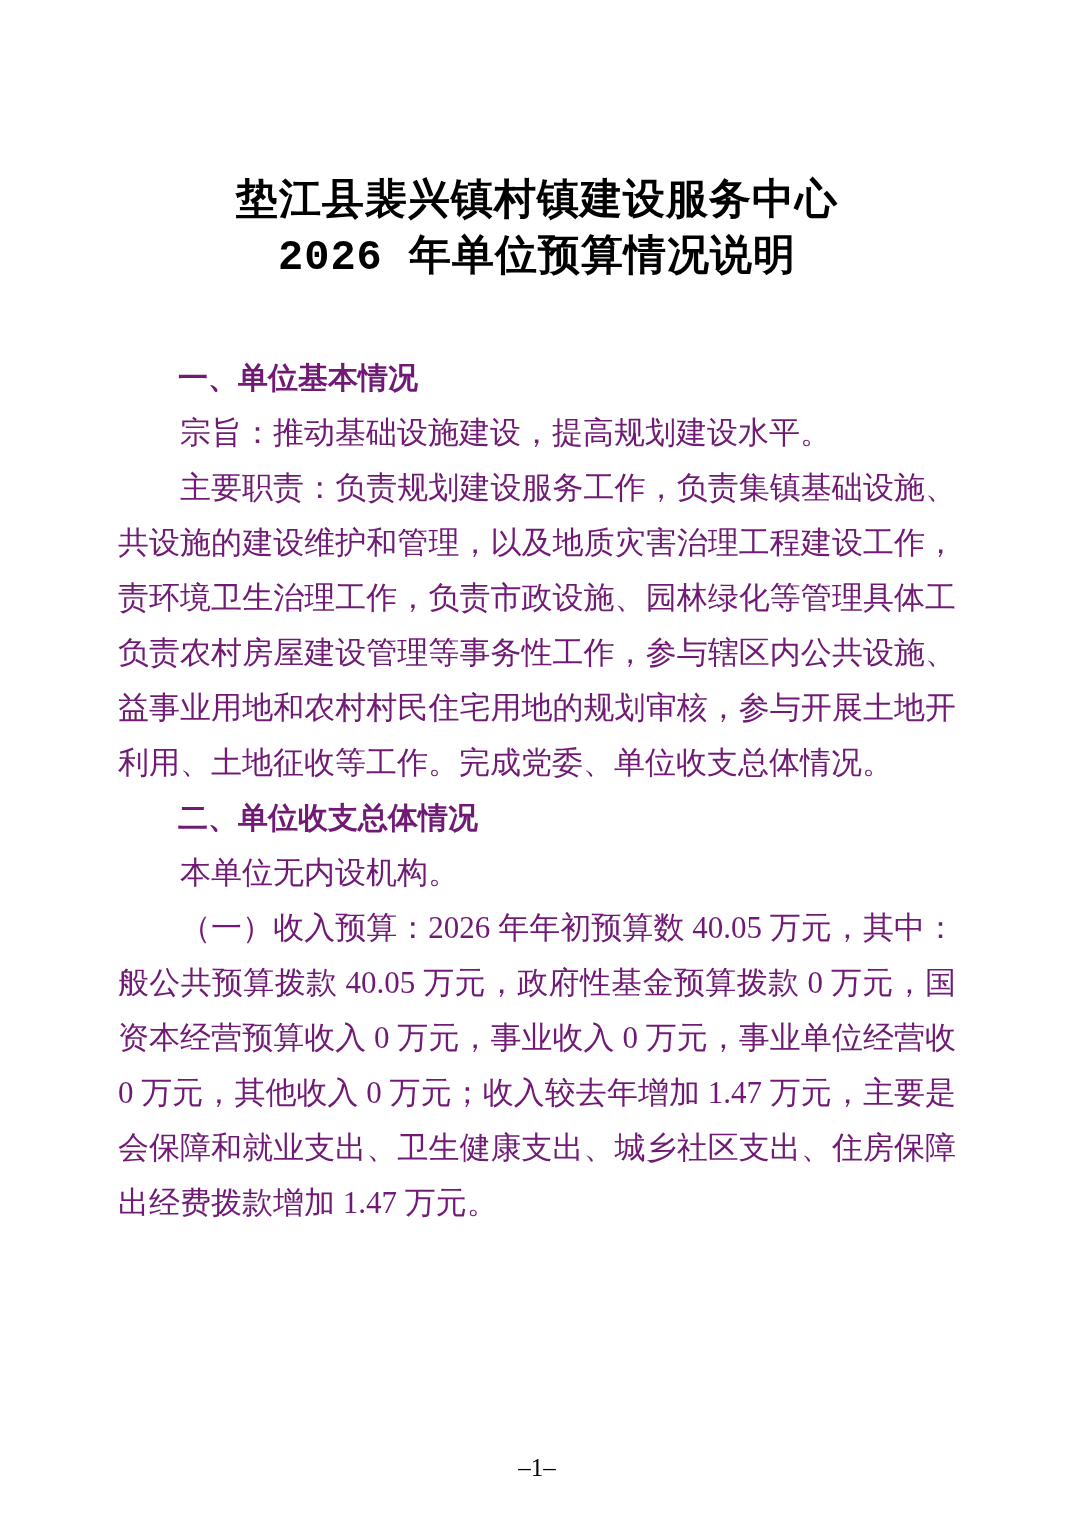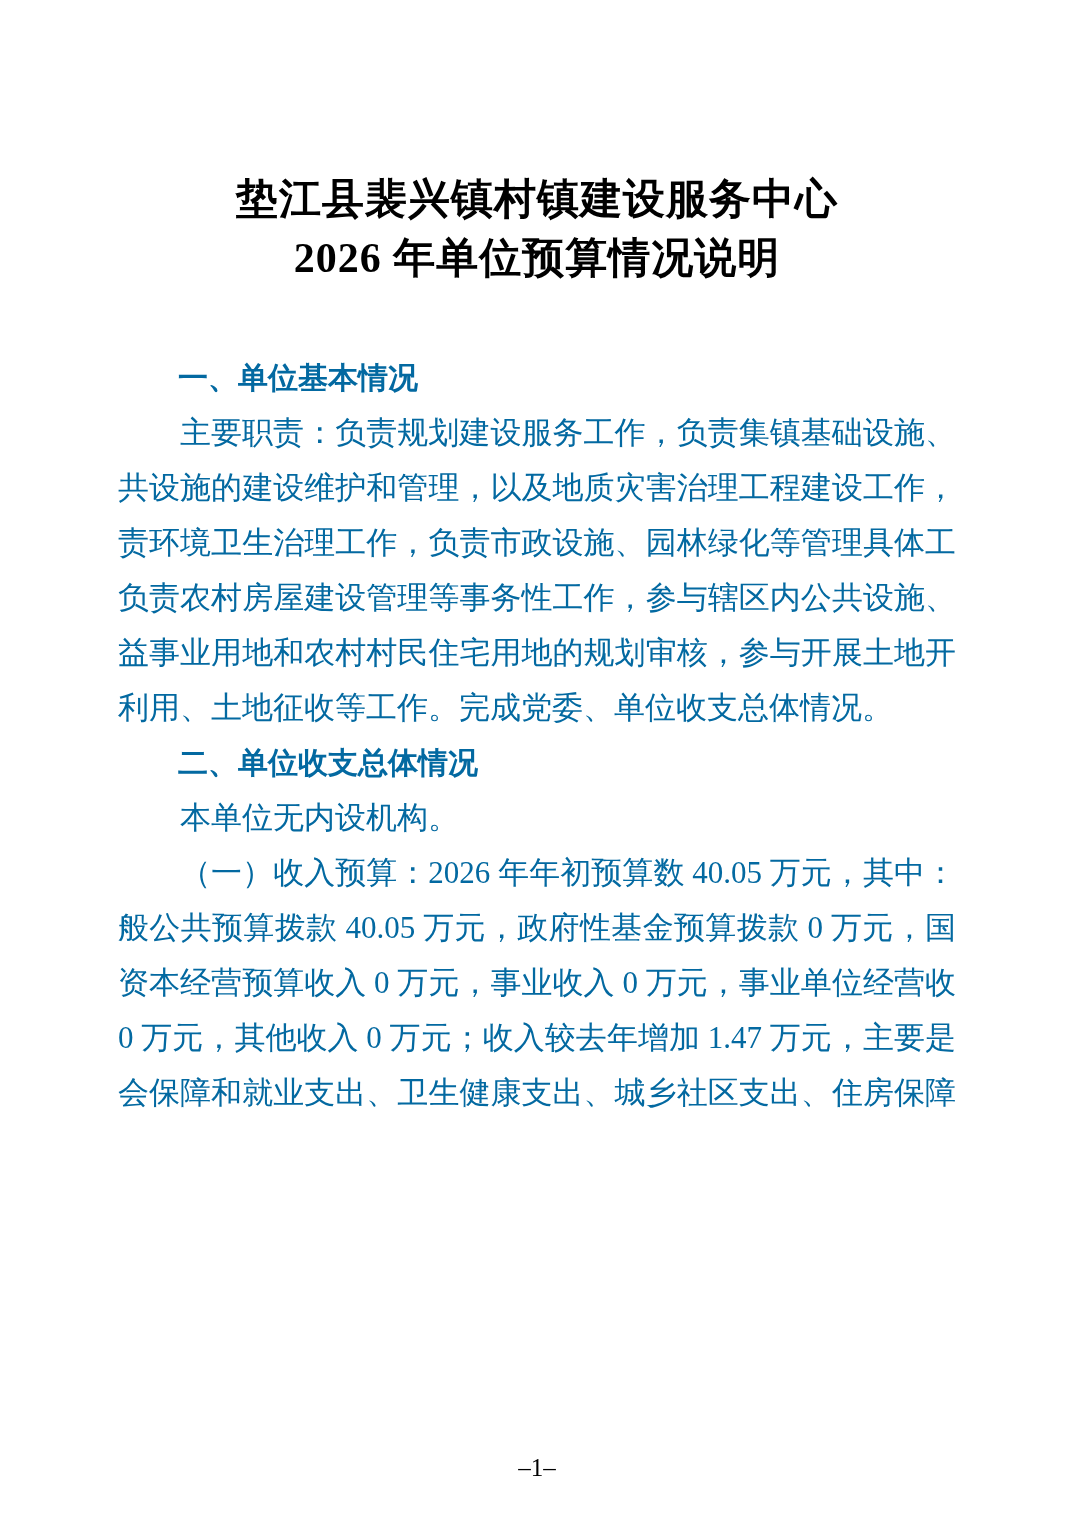--- a/index.html
+++ b/index.html
@@ -23,21 +23,21 @@
     letter-spacing: 1px;
     color: #000000;
   }
   .content {
     margin: 62px 118px 0 118px;
   }
   .line {
     height: 55px;
     line-height: 55px;
     font-size: 31px;
-    color: #0369a1;
+    color: #701a75;
     overflow: hidden;
     font-family: "Liberation Serif", "DejaVu Serif", serif;
   }
   .heading {
     font-family: "Liberation Sans", "DejaVu Sans", sans-serif;
     font-weight: bold;
     font-size: 30px;
   }
   .indent { text-indent: 2em; }
   .fill {
@@ -56,35 +56,37 @@
     font-family: "Liberation Serif", "DejaVu Serif", serif;
   }
 </style>
 </head>
 <body>
 
 <div class="page">
 
   <h1 class="doc-title">
     <span style="display:block;text-align:center;">垫江县裴兴镇村镇建设服务中心</span>
-    <span style="display:block;">2026 年单位预算情况说明</span>
+    <span style="display:block;font-family:Liberation Mono, monospace;">2026 年单位预算情况说明</span>
   </h1>
 
   <div class="content">
     <div class="line heading indent">一、单位基本情况</div>
+    <div class="line indent">宗旨：推动基础设施建设，提高规划建设水平。</div>
     <div class="line indent fill">主要职责：负责规划建设服务工作，负责集镇基础设施、公</div>
     <div class="line fill">共设施的建设维护和管理，以及地质灾害治理工程建设工作，负</div>
     <div class="line fill">责环境卫生治理工作，负责市政设施、园林绿化等管理具体工作，</div>
     <div class="line fill">负责农村房屋建设管理等事务性工作，参与辖区内公共设施、公</div>
     <div class="line fill">益事业用地和农村村民住宅用地的规划审核，参与开展土地开发</div>
     <div class="line">利用、土地征收等工作。完成党委、单位收支总体情况。</div>
     <div class="line heading indent">二、单位收支总体情况</div>
     <div class="line indent">本单位无内设机构。</div>
     <div class="line indent fill">（一）收入预算：2026 年年初预算数 40.05 万元，其中：一</div>
     <div class="line fill">般公共预算拨款 40.05 万元，政府性基金预算拨款 0 万元，国有</div>
     <div class="line fill">资本经营预算收入 0 万元，事业收入 0 万元，事业单位经营收入</div>
     <div class="line fill">0 万元，其他收入 0 万元；收入较去年增加 1.47 万元，主要是社</div>
     <div class="line fill">会保障和就业支出、卫生健康支出、城乡社区支出、住房保障支</div>
+    <div class="line">出经费拨款增加 1.47 万元。</div>
   </div>
 
   <div class="page-number">–1–</div>
 
 </div>
 
 </body></html>

